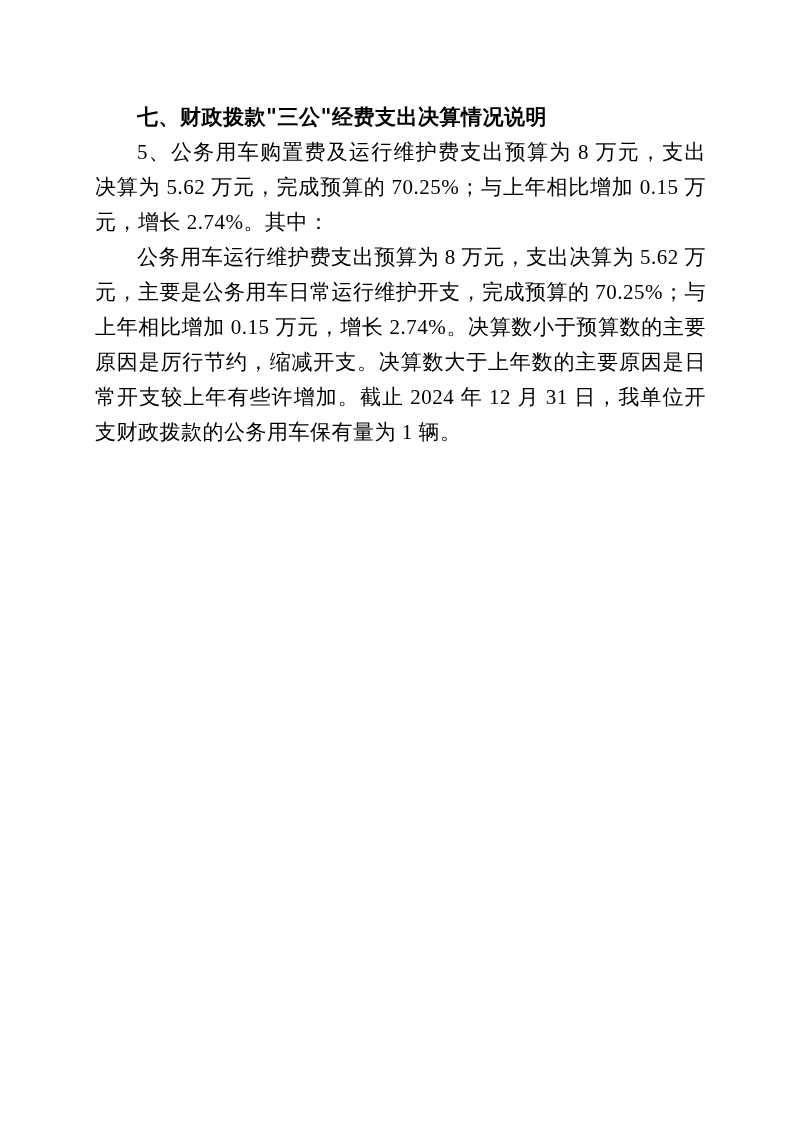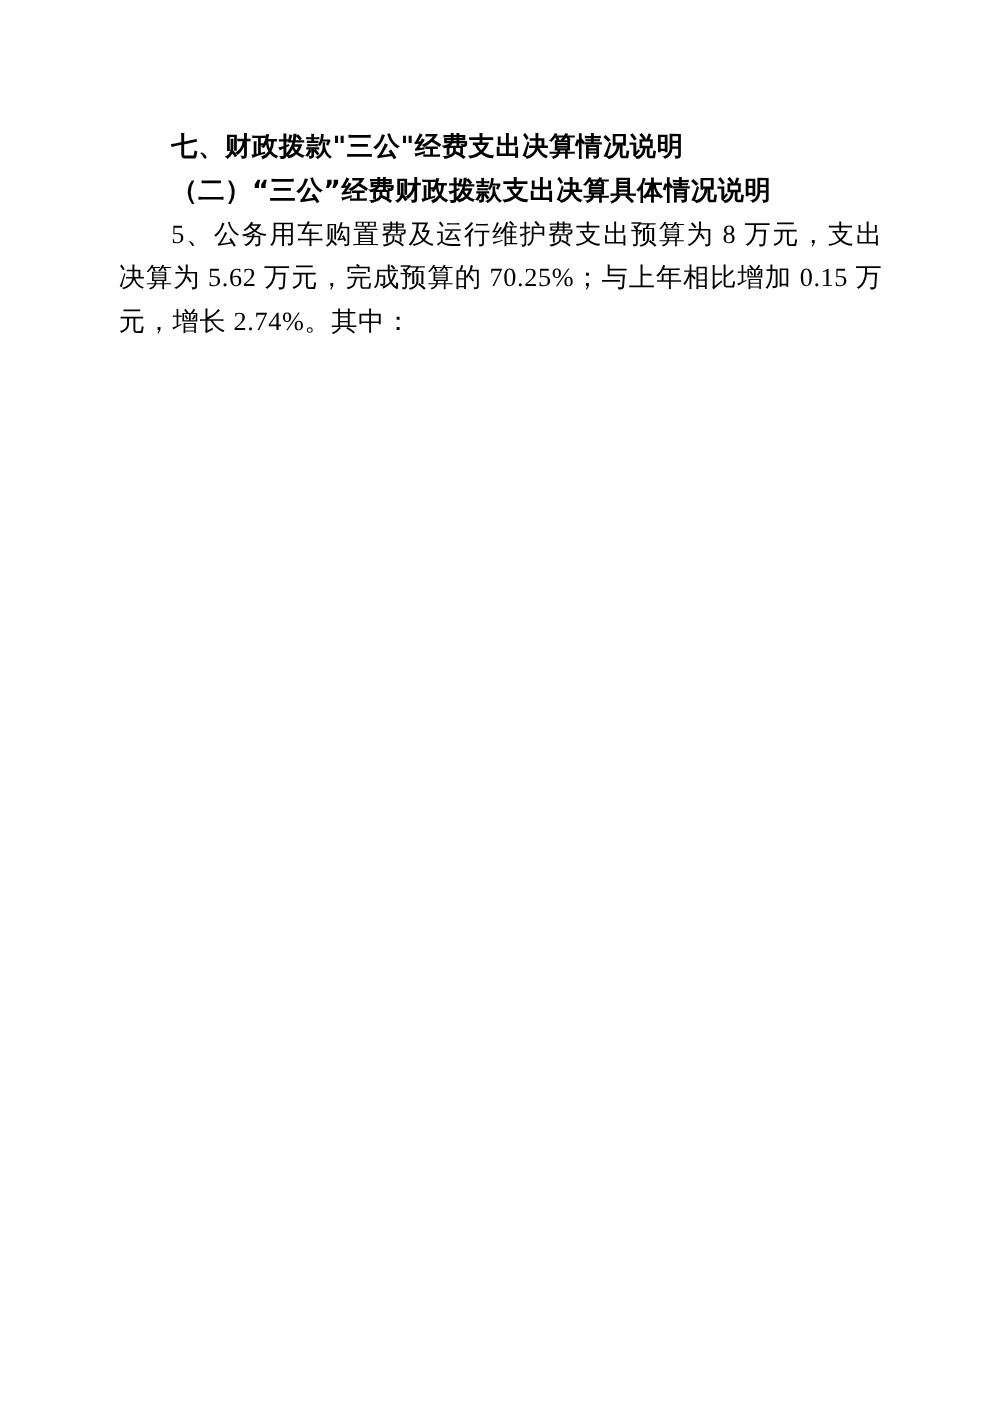--- a/index.html
+++ b/index.html
@@ -41,16 +41,16 @@
     text-align: left;
     letter-spacing: 0.5px;
   }
 </style>
 </head>
 <body>
 
 <div class="page">
   <div class="content">
     <p class="heading">七、财政拨款"三公"经费支出决算情况说明</p>
-    <p class="heading">（二）“三公”经费财政拨款支出决算具体情况说明</p>
     <p>5、公务用车购置费及运行维护费支出预算为 8 万元，支出决算为 5.62 万元，完成预算的 70.25%；与上年相比增加 0.15 万元，增长 2.74%。其中：</p>
+    <p>公务用车运行维护费支出预算为 8 万元，支出决算为 5.62 万元，主要是公务用车日常运行维护开支，完成预算的 70.25%；与上年相比增加 0.15 万元，增长 2.74%。决算数小于预算数的主要原因是厉行节约，缩减开支。决算数大于上年数的主要原因是日常开支较上年有些许增加。截止 2024 年 12 月 31 日，我单位开支财政拨款的公务用车保有量为 1 辆。</p>
   </div>
 </div>
 
 </body></html>

